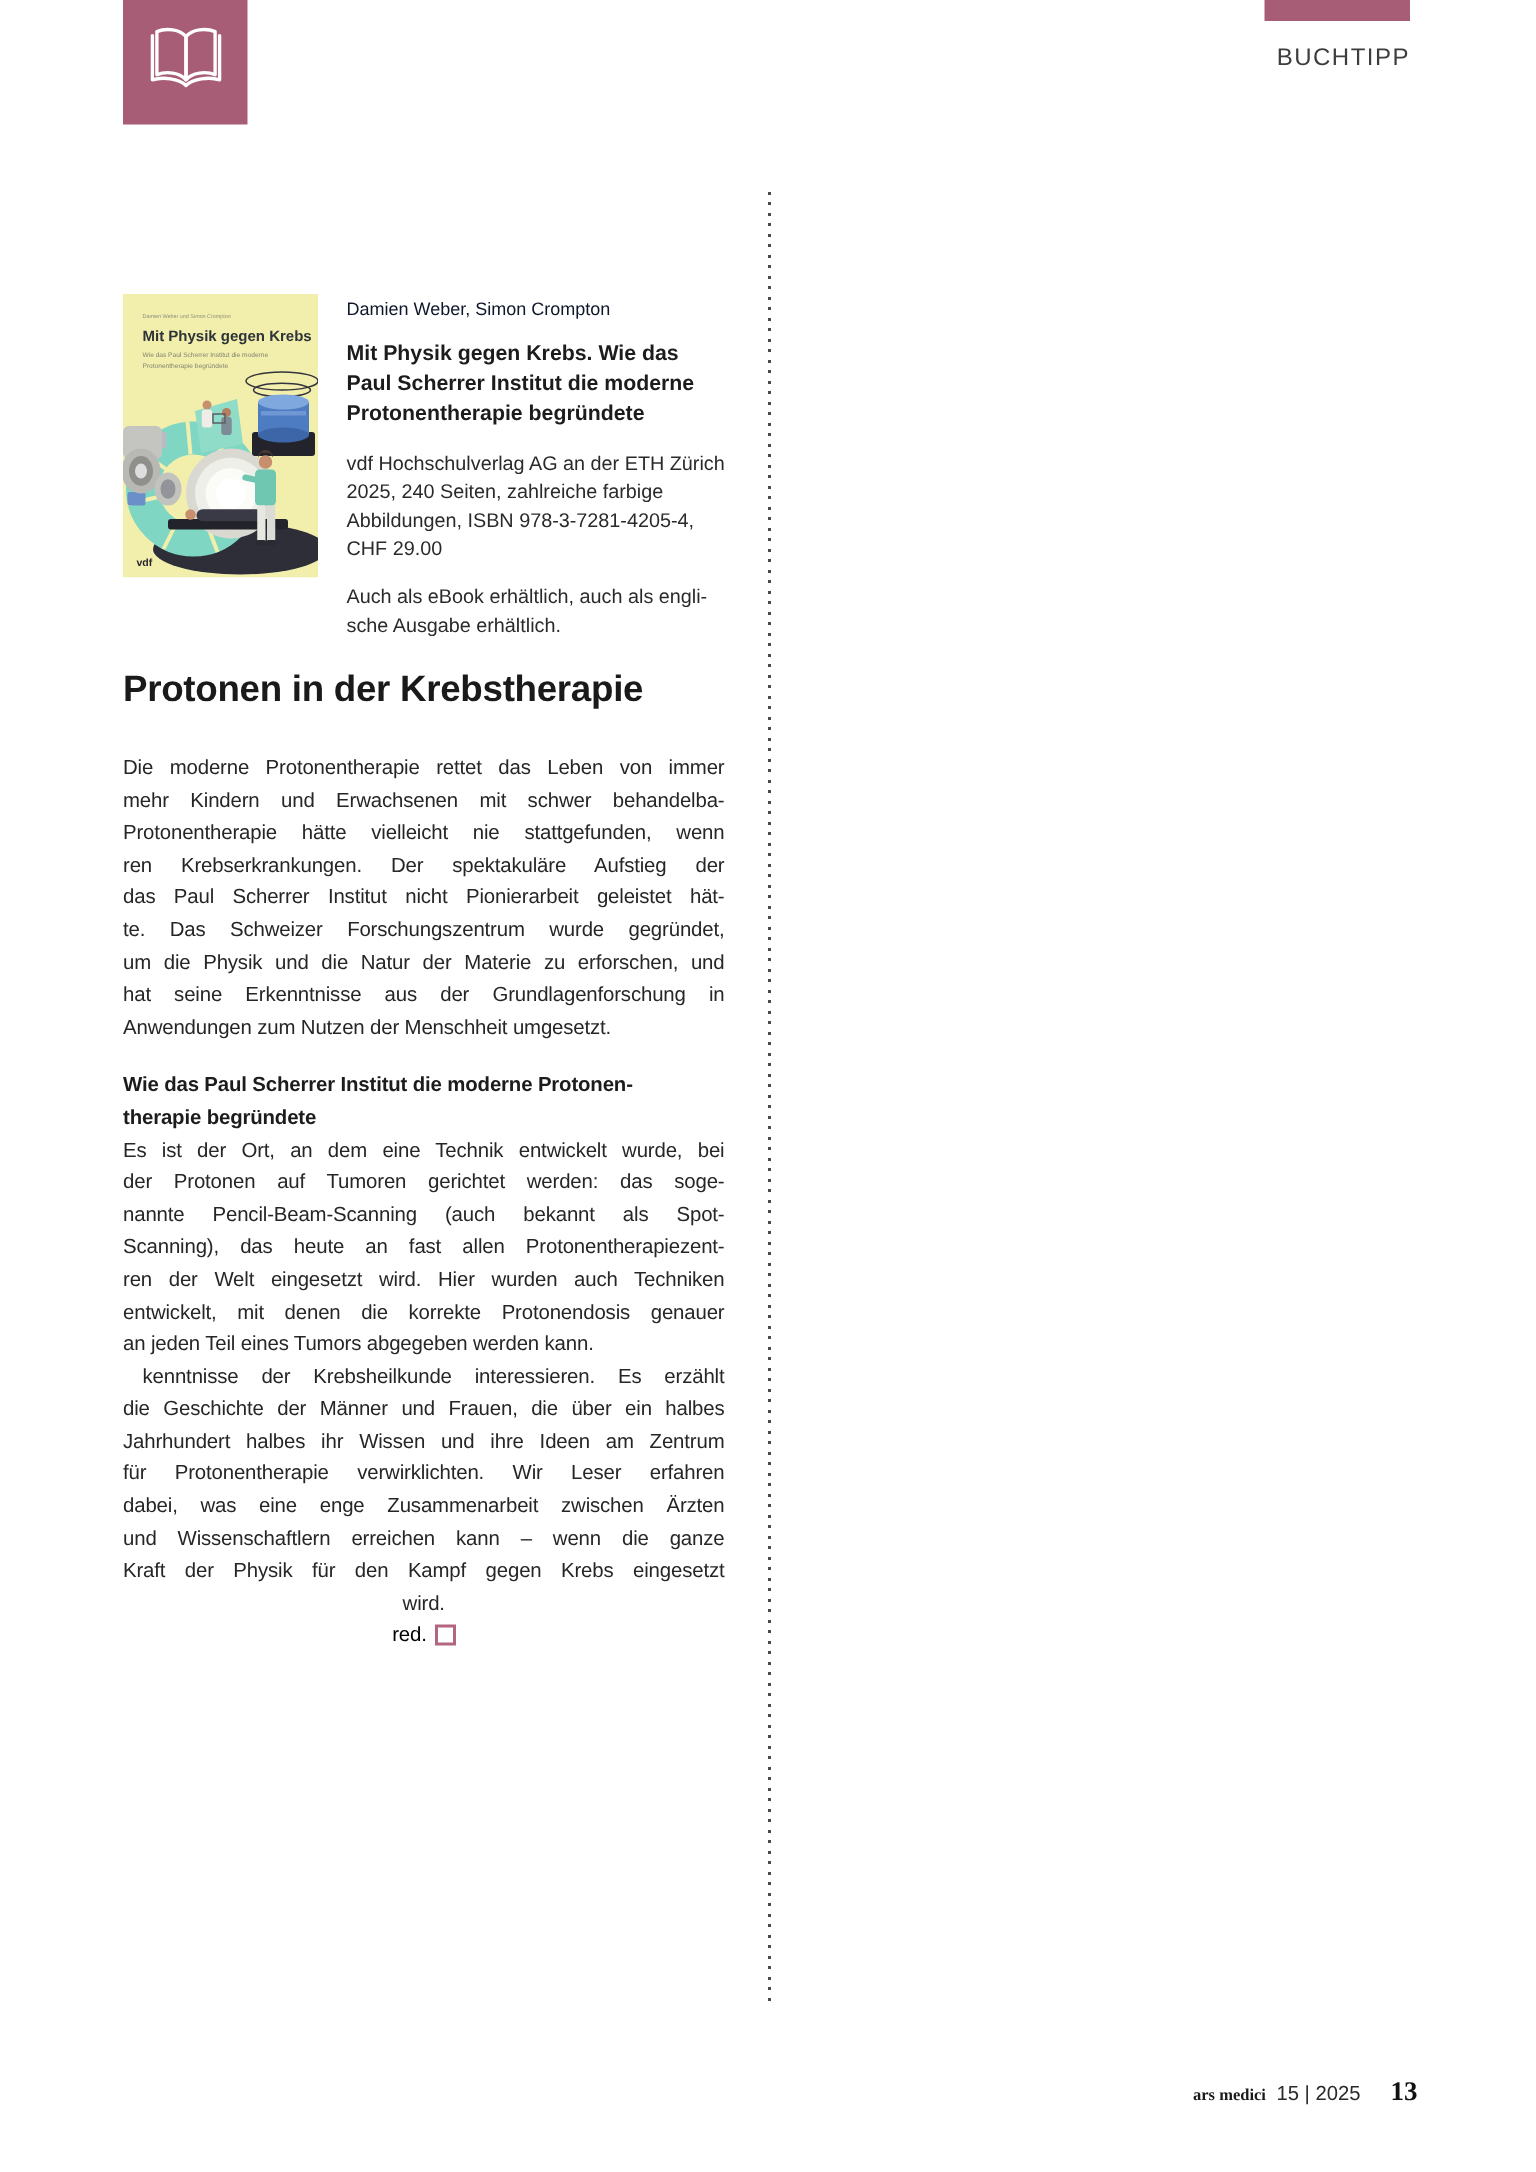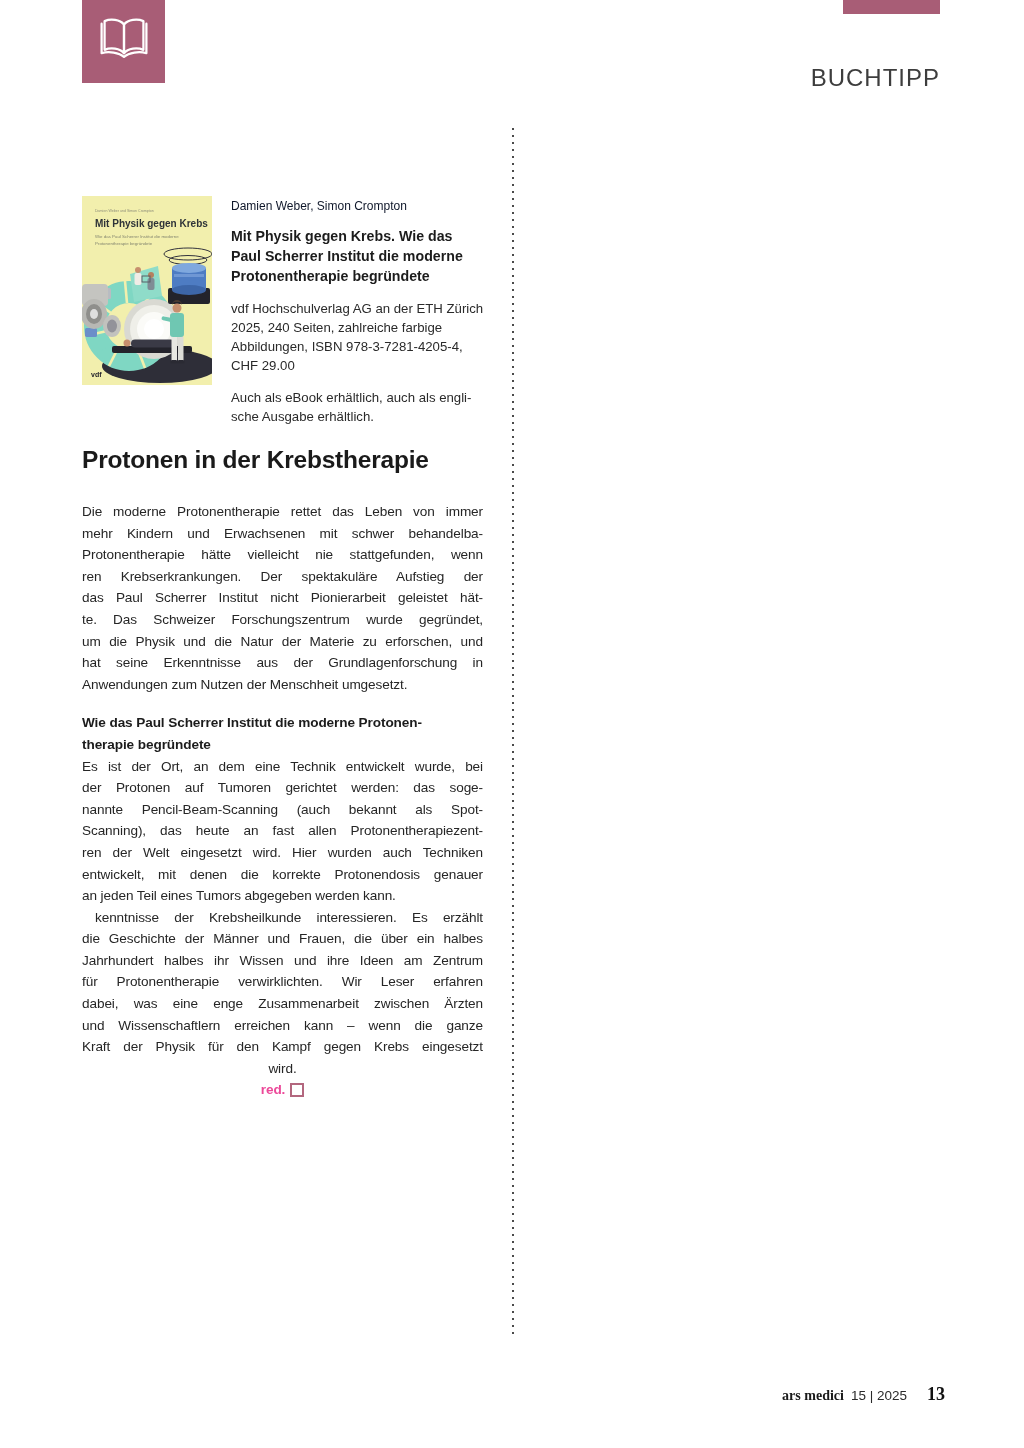--- a/index.html
+++ b/index.html
@@ -6,21 +6,21 @@
   .page {
     position:relative; width:1024px; height:1448px; background:#ffffff;
     font-family:"Liberation Sans", sans-serif; color:#262626; overflow:hidden;
   }
 
   
   .book-badge { position:absolute; left:82px; top:0; width:83px; height:83px; background:#a85d76; display:flex; align-items:center; justify-content:center; }
 
   
   .accent-bar { position:absolute; left:843px; top:0; width:97px; height:14px; background:#a85d76; }
-  .section-label { position:absolute; left:743px; top:30px; width:197px; text-align:right; font-size:24px; letter-spacing:1px; color:#3d3d3d;margin-top:34px; }
+  .section-label { position:absolute; left:743px; top:30px; width:197px; text-align:right; font-size:16px; letter-spacing:1px; color:#3d3d3d; }
 
   
   .cover { position:absolute; left:82px; top:196px; width:116px; height:189px; }
 
   
   .book-info { position:absolute; left:231px; top:199px; width:255px; }
   .bi-authors { font-size:12px; color:#0f172a; white-space:nowrap; }
   .bi-title { margin-top:13px; font-size:14.2px; font-weight:bold; color:#1c1c1c; }
   .bi-title > div { line-height:20px; white-space:nowrap; }
   .bi-pub { margin-top:13px; font-size:13.2px; color:#2a2a2a; }
@@ -34,30 +34,30 @@
   
   .article { position:absolute; left:82px; top:501px; width:401px; font-size:13.6px; letter-spacing:-0.1px; color:#262626; }
   .para > div { line-height:21.6px; white-space:nowrap; text-align:justify; text-align-last:justify; }
   .para > div:last-child { text-align-last:left; }
   .para.keep-just > div:last-child { text-align-last:justify; }
   .para.indent-first > div:first-child { text-indent:13px; }
   .subhead { margin-top:17px; font-weight:bold; color:#1c1c1c; }
   .subhead > div { line-height:21.6px; white-space:nowrap; }
   .closing-row { display:flex; justify-content:space-between; align-items:center; line-height:21.6px;flex-direction:column; }
   .sig-wrap { display:flex; align-items:center; gap:5px; }
-  .sig { font-weight:bold; color:#ec4899; }
+  .sig { font-weight:normal; color:#000000; }
   .end-marker { width:10px; height:10px; border:2px solid #b3677e; display:inline-block; }
 
   
   .dotted-divider { position:absolute; left:512px; top:128px; width:2px; height:1207px;
     background-image:repeating-linear-gradient(to bottom,#4a4a4a 0 2px,transparent 2px 7px); }
 
   
   .footer { position:absolute; right:79px; top:1384px; display:flex; align-items:baseline; }
-  .footer .journal { font-family:"Liberation Serif", serif; font-weight:bold; font-size:14px; color:#1a1a1a; }
+  .footer .journal { font-family:"Liberation Serif", serif; font-weight:bold; font-size:11px; color:#1a1a1a; }
   .footer .issue { font-size:13.5px; color:#2a2a2a; margin-left:7px; }
   .footer .pagenum { font-family:"Liberation Serif", serif; font-weight:bold; font-size:18px; color:#111; margin-left:20px; }
 </style>
 </head>
 <body>
 
 <div class="page">
 
   <div class="book-badge">
     <svg width="62" height="56" viewBox="0 0 83 75" fill="none" stroke="#ffffff" stroke-width="3" stroke-linejoin="round" stroke-linecap="round">

